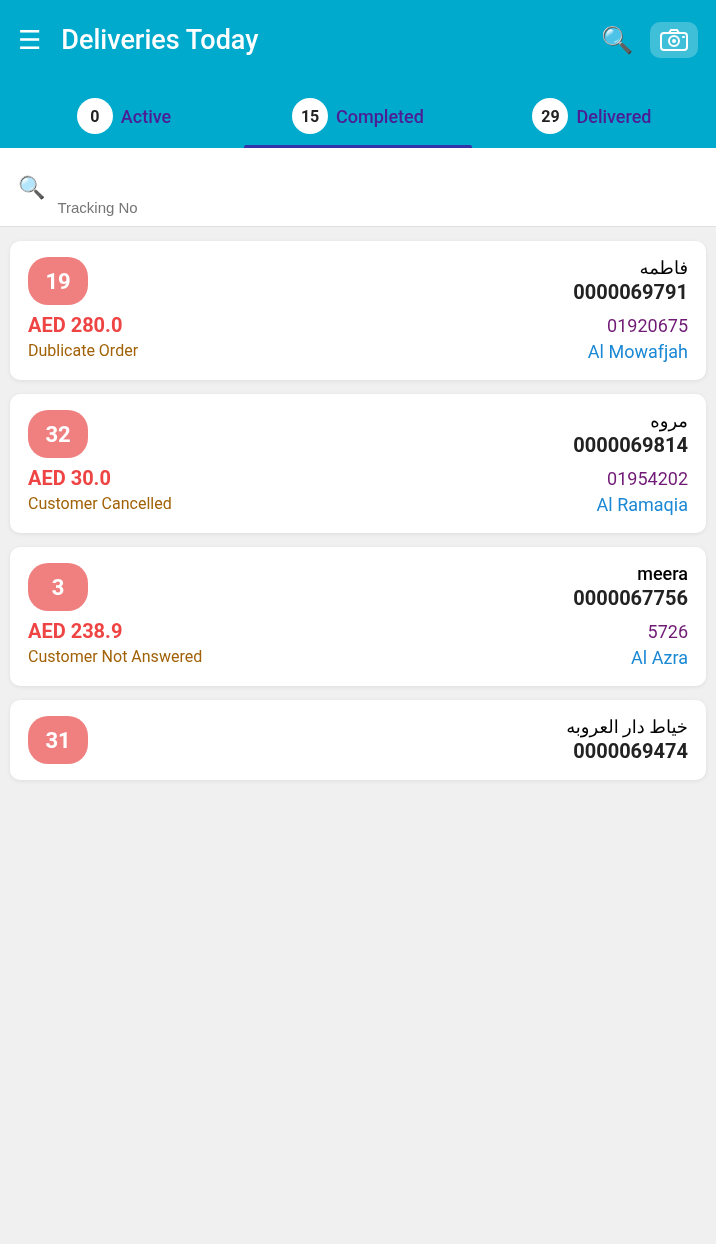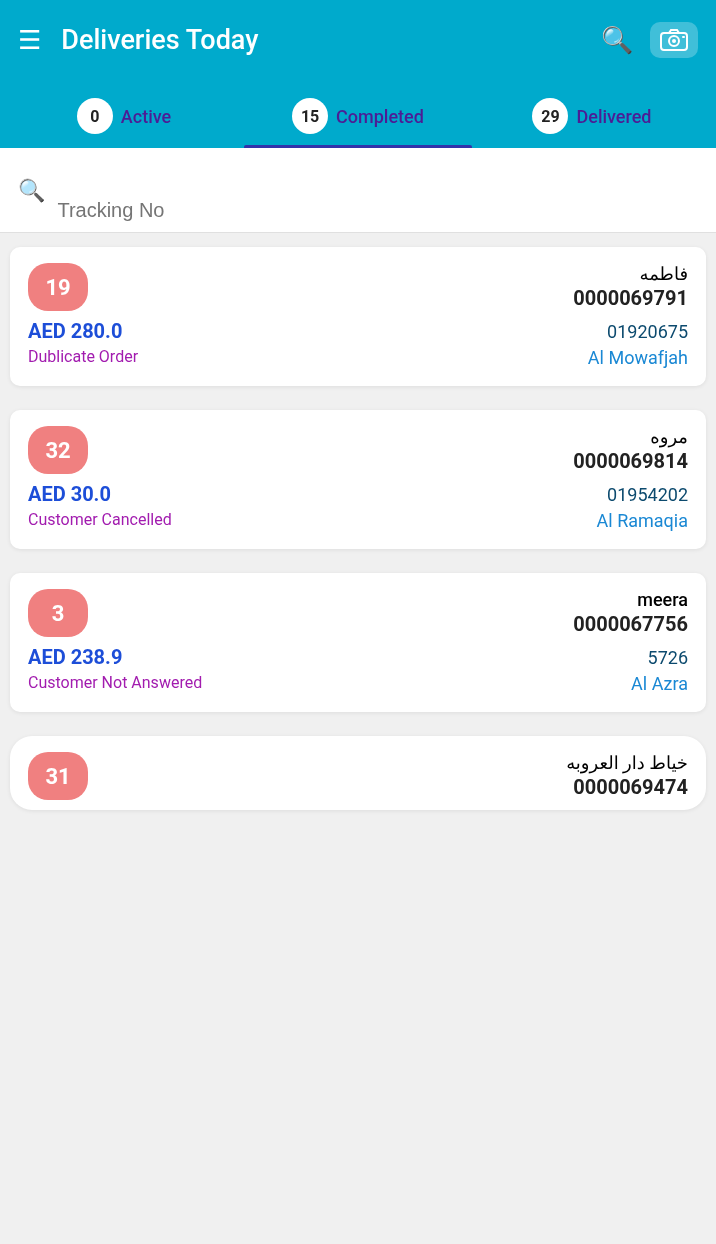--- a/index.html
+++ b/index.html
@@ -111,33 +111,33 @@
       border-bottom: 1px solid #e0e0e0;
     }
     .search-icon-wrap {
       color: #aaa;
       font-size: 22px;
       margin-right: 12px;
     }
     .search-input {
       border: none;
       outline: none;
-      font-size: 20px;
+      font-size: 15px;
       color: #999;
       flex: 1;
       background: transparent;
       margin-top: 41px;
     }
 
     
     .list {
       padding: 14px 10px;
       display: flex;
       flex-direction: column;
-      gap: 24px;
+      gap: 14px;
     }
 
     
     .card {
       background: white;
       border-radius: 10px;
       padding: 16px 18px 18px 18px;
       box-shadow: 0 1px 4px rgba(0,0,0,0.08);
       position: relative;
     }
@@ -177,34 +177,34 @@
     }
     .card-mid {
       display: flex;
       justify-content: space-between;
       align-items: center;
       margin-top: 8px;
     }
     .card-aed {
       font-size: 20px;
       font-weight: bold;
-      color: #1d4ed8;
+      color: #ef4444;
     }
     .card-order-id {
-      color: #0c4a6e;
+      color: #701a75;
       font-size: 18px;
     }
     .card-bottom {
       display: flex;
       justify-content: space-between;
       align-items: center;
       margin-top: 4px;
     }
     .card-status {
-      color: #a21caf;
+      color: #a16207;
       font-size: 16px;
       max-width: 280px;
       line-height: 1.3;
     }
     .card-area {
       color: #1a88d4;
       font-size: 18px;
       font-weight: 400;
       text-align: right;
     }
@@ -309,21 +309,21 @@
     <div class="card-mid">
       <div class="card-aed">AED  238.9</div>
       <div class="card-order-id">5726</div>
     </div>
     <div class="card-bottom">
       <div class="card-status">Customer Not Answered</div>
       <div class="card-area">Al Azra</div>
     </div>
   </div>
 
-  <div class="card" style="padding-bottom:4px;border-radius:22px;">
+  <div class="card" style="padding-bottom:10px;">
     <div class="card-top">
       <div class="card-number-badge">31</div>
       <div class="card-right-top">
         <div class="card-arabic-name">خياط دار العروبه</div>
         <div class="card-tracking">0000069474</div>
       </div>
     </div>
   </div>
 
 </div>

